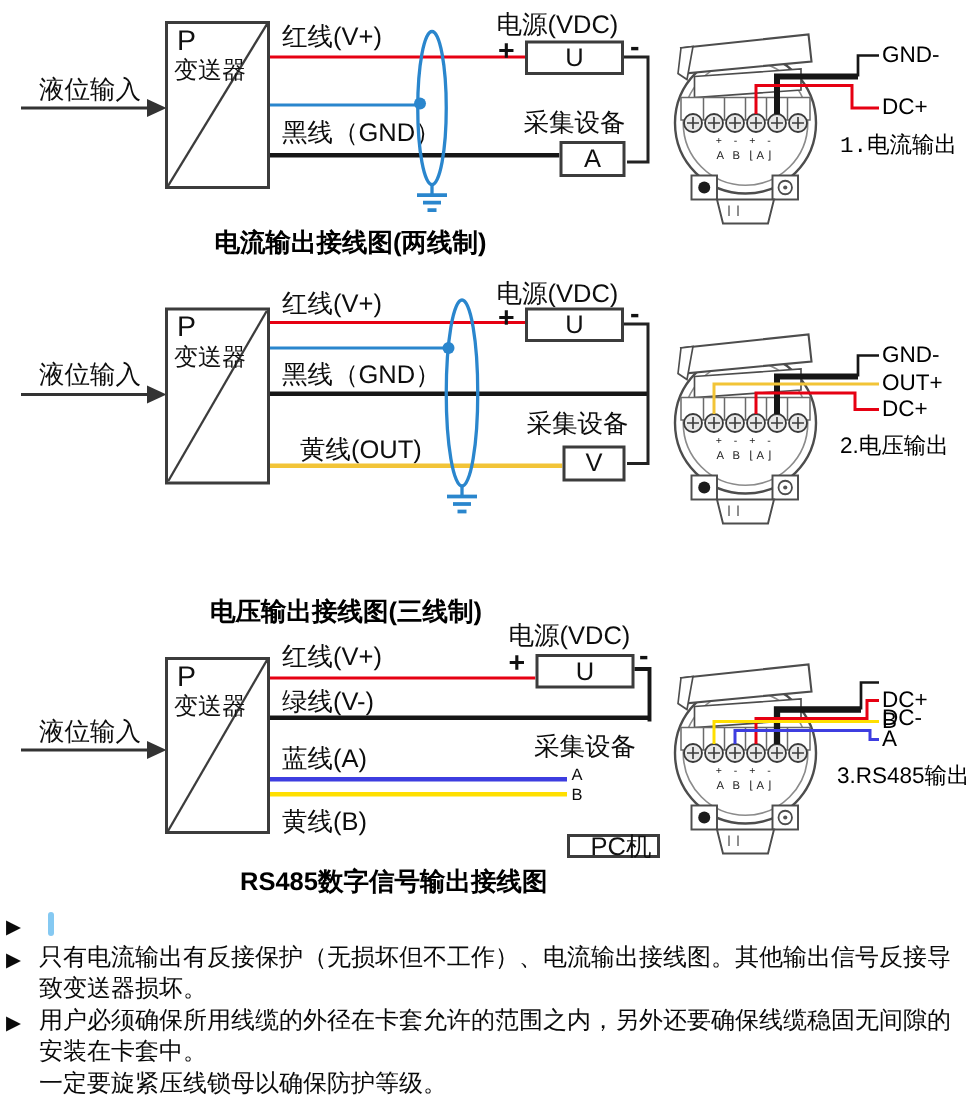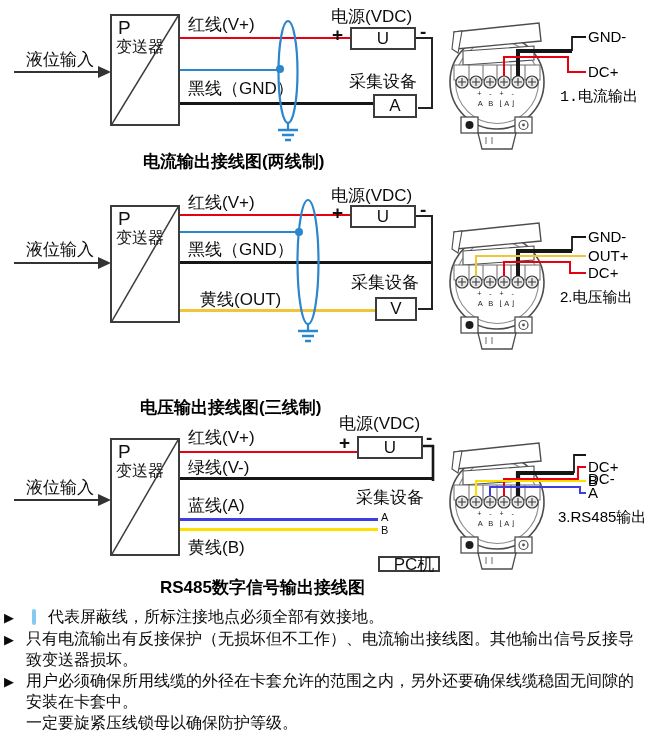--- a/index.html
+++ b/index.html
@@ -251,21 +251,21 @@
     <div class="abs small" style="left:588px;top:446px;margin-top:24px;">DC-</div>
     <div class="abs small" style="left:588px;top:458px;">DC+</div>
     <div class="abs small" style="left:588px;top:472px;">B</div>
     <div class="abs small" style="left:588px;top:484px;">A</div>
     <div class="abs small" style="left:558px;top:508px;">3.RS485输出</div>
   </div>
 
   <div class="abs" style="left:4px;top:606px;width:642px;">
     <div class="note-row">
       <span class="note-marker">▶</span>
-      <span class="note-text"><span class="shield-bar"></span><span>代表屏蔽线，所标注接地点必须全部有效接地。</span></span>
+      <span class="note-text"><span class="shield-bar"></span></span>
     </div>
     <div class="note-row">
       <span class="note-marker">▶</span>
       <span class="note-text">只有电流输出有反接保护（无损坏但不工作）、电流输出接线图。其他输出信号反接导致变送器损坏。</span>
     </div>
     <div class="note-row">
       <span class="note-marker">▶</span>
       <span class="note-text">用户必须确保所用线缆的外径在卡套允许的范围之内，另外还要确保线缆稳固无间隙的安装在卡套中。</span>
     </div>
     <div class="note-row">

